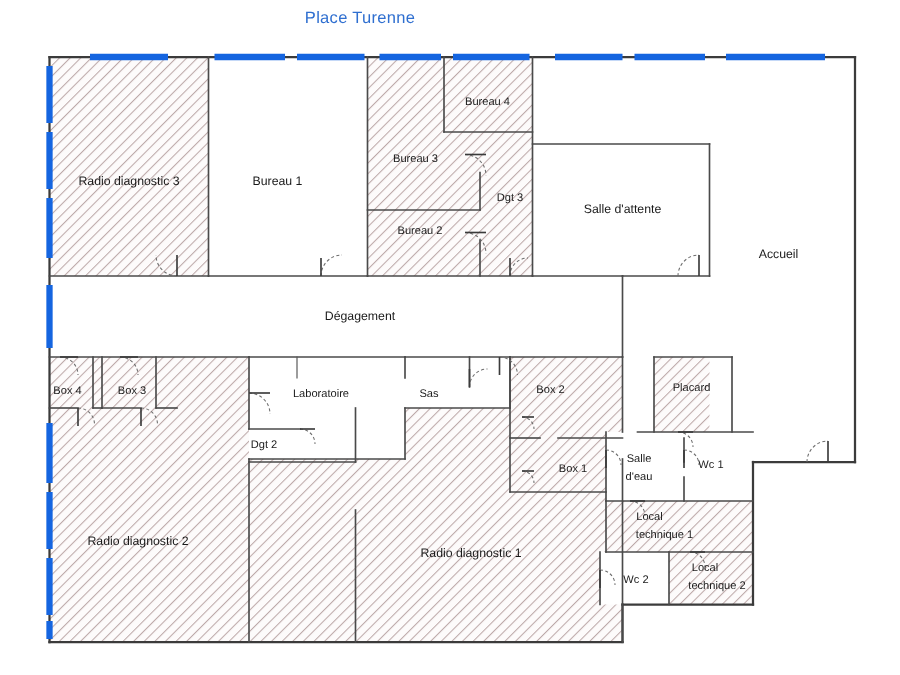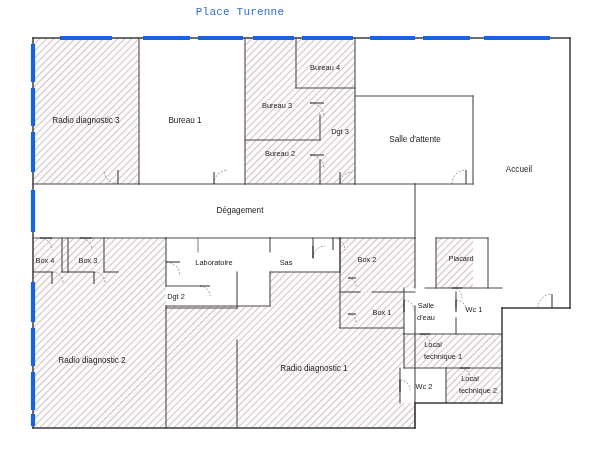--- a/index.html
+++ b/index.html
@@ -21,21 +21,21 @@
     height: 450px;
   }
   #plan-title {
     position: absolute;
     left: 0;
     top: 6px;
     width: 480px;
     text-align: center;
     font-size: 11px;
     color: #2f6fd0;
-    font-family: Liberation Mono, monospace;
+    font-family: Liberation Sans, sans-serif;
     letter-spacing: 0.2px;
   }
   svg#floorplan {
     position: absolute;
     left: 0;
     top: 0;
     width: 600px;
     height: 450px;
     display: block;
   }

